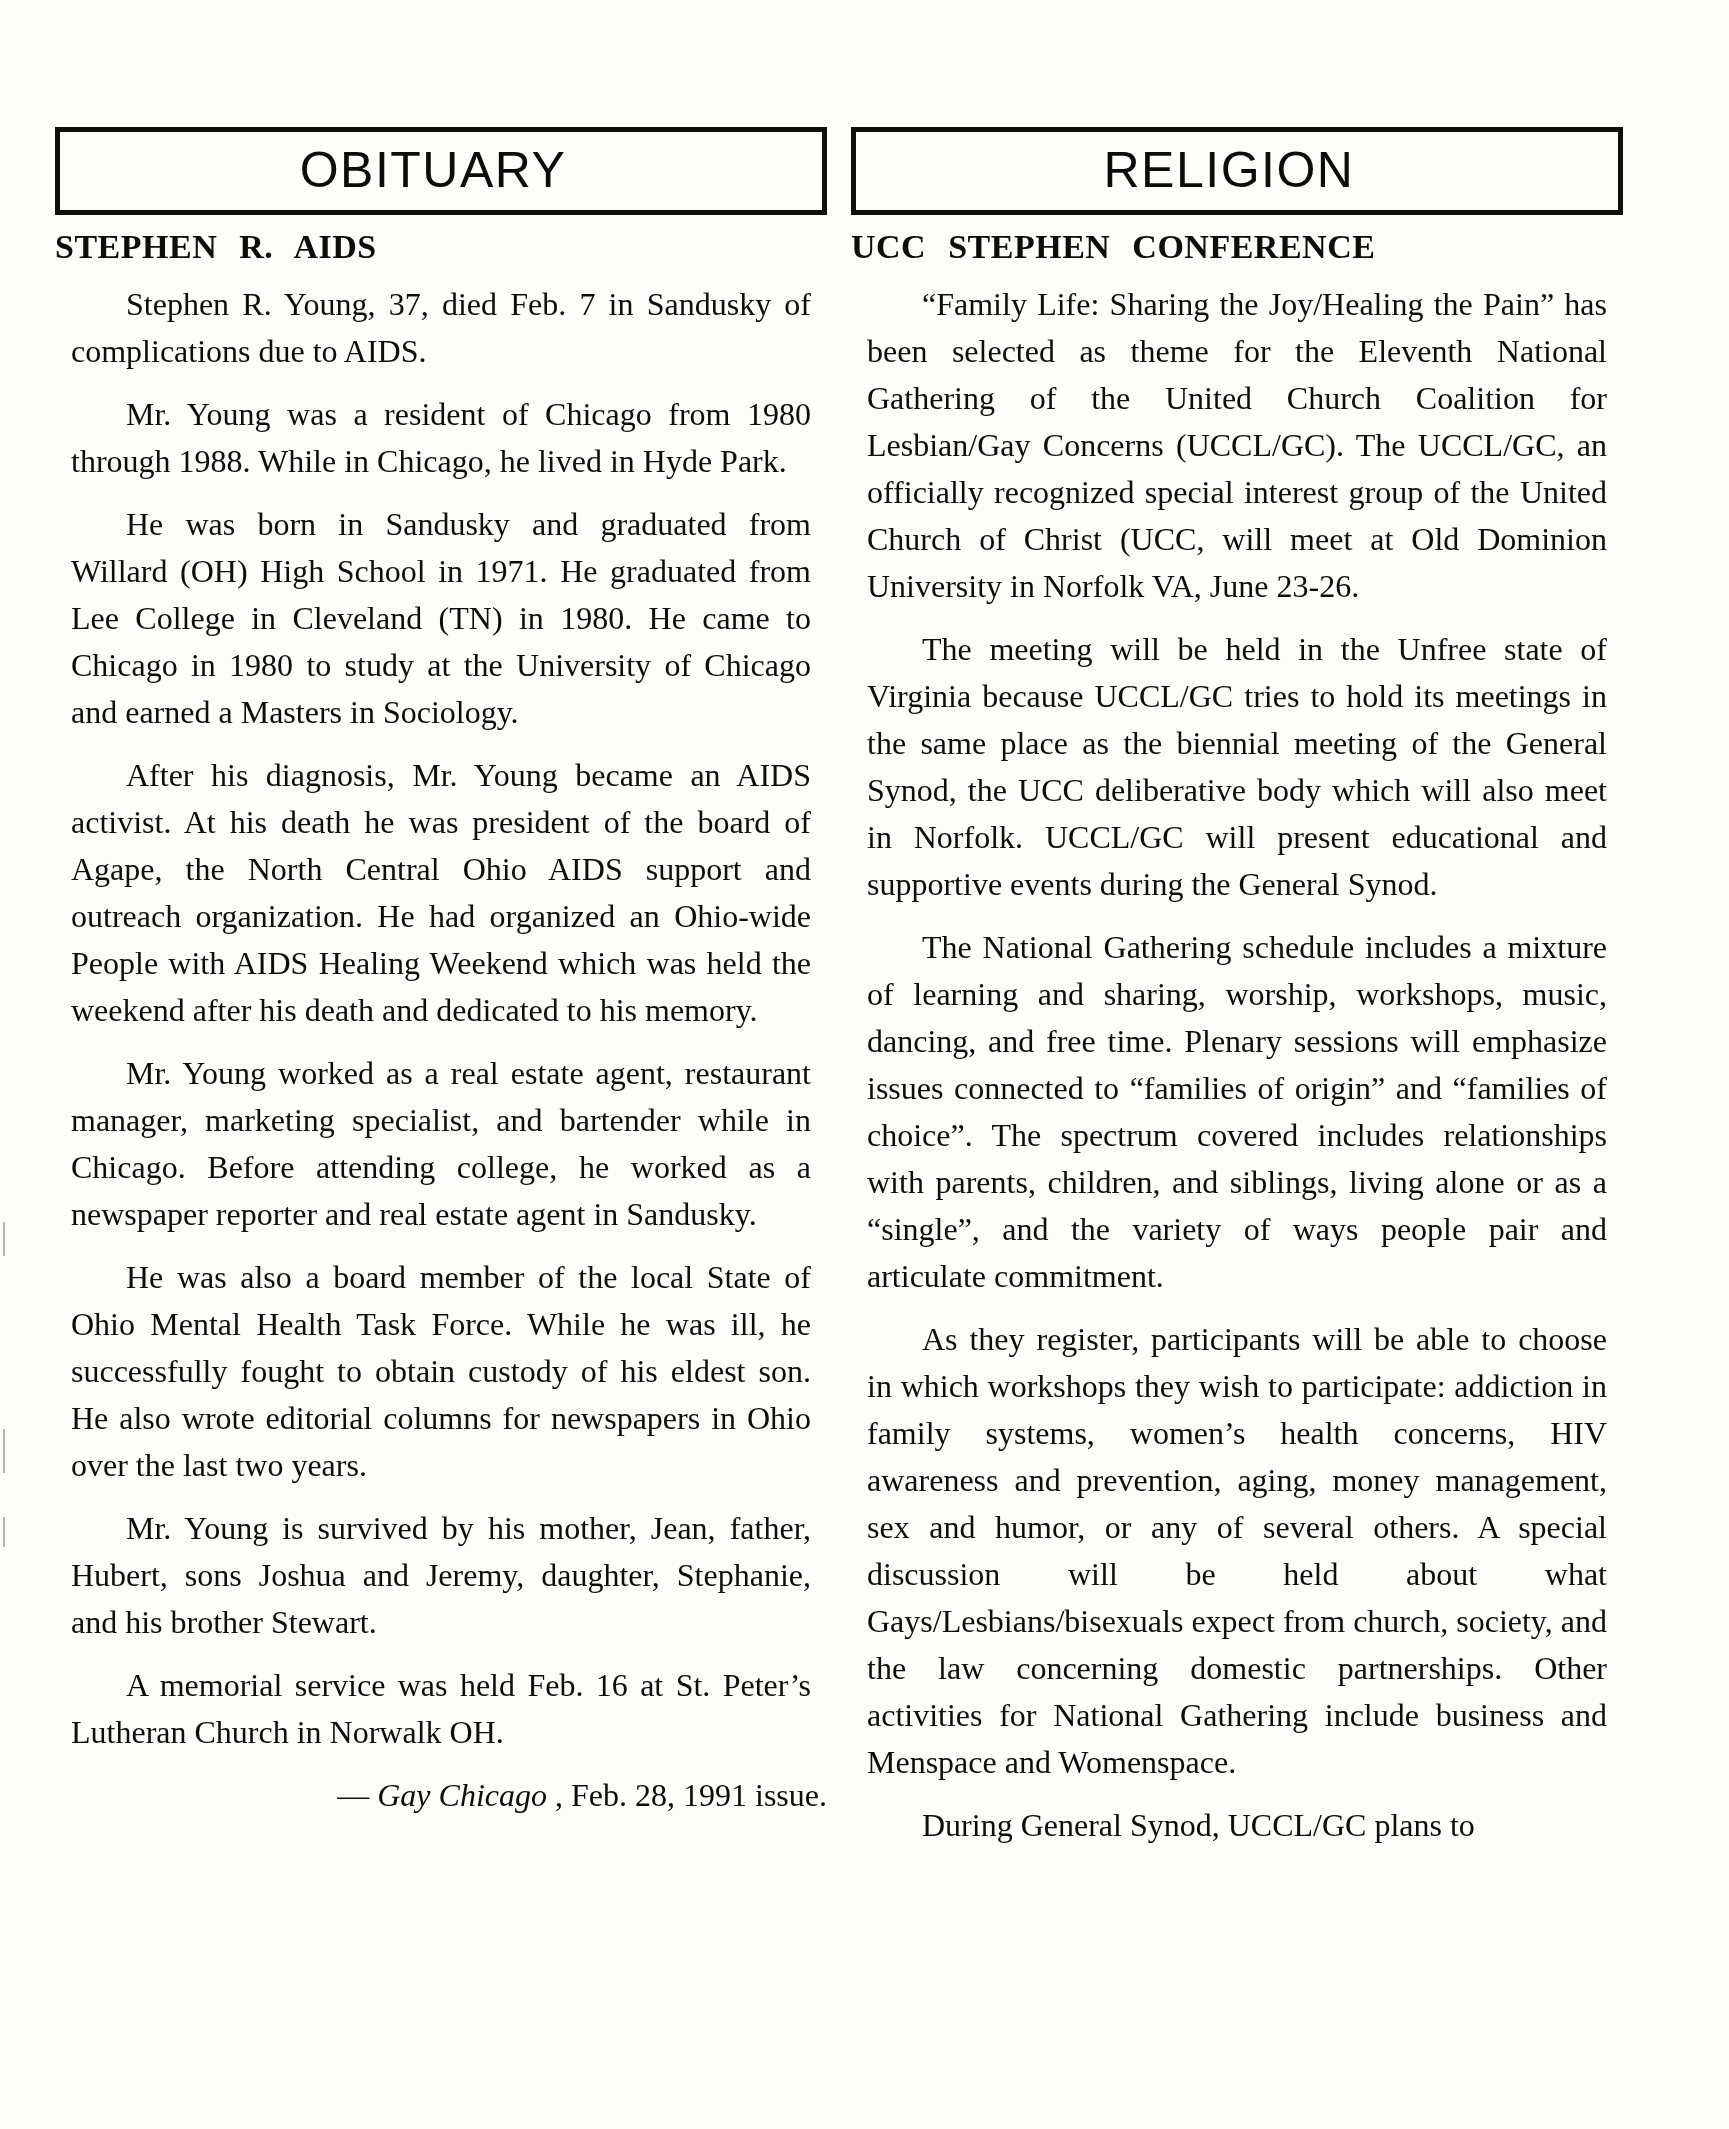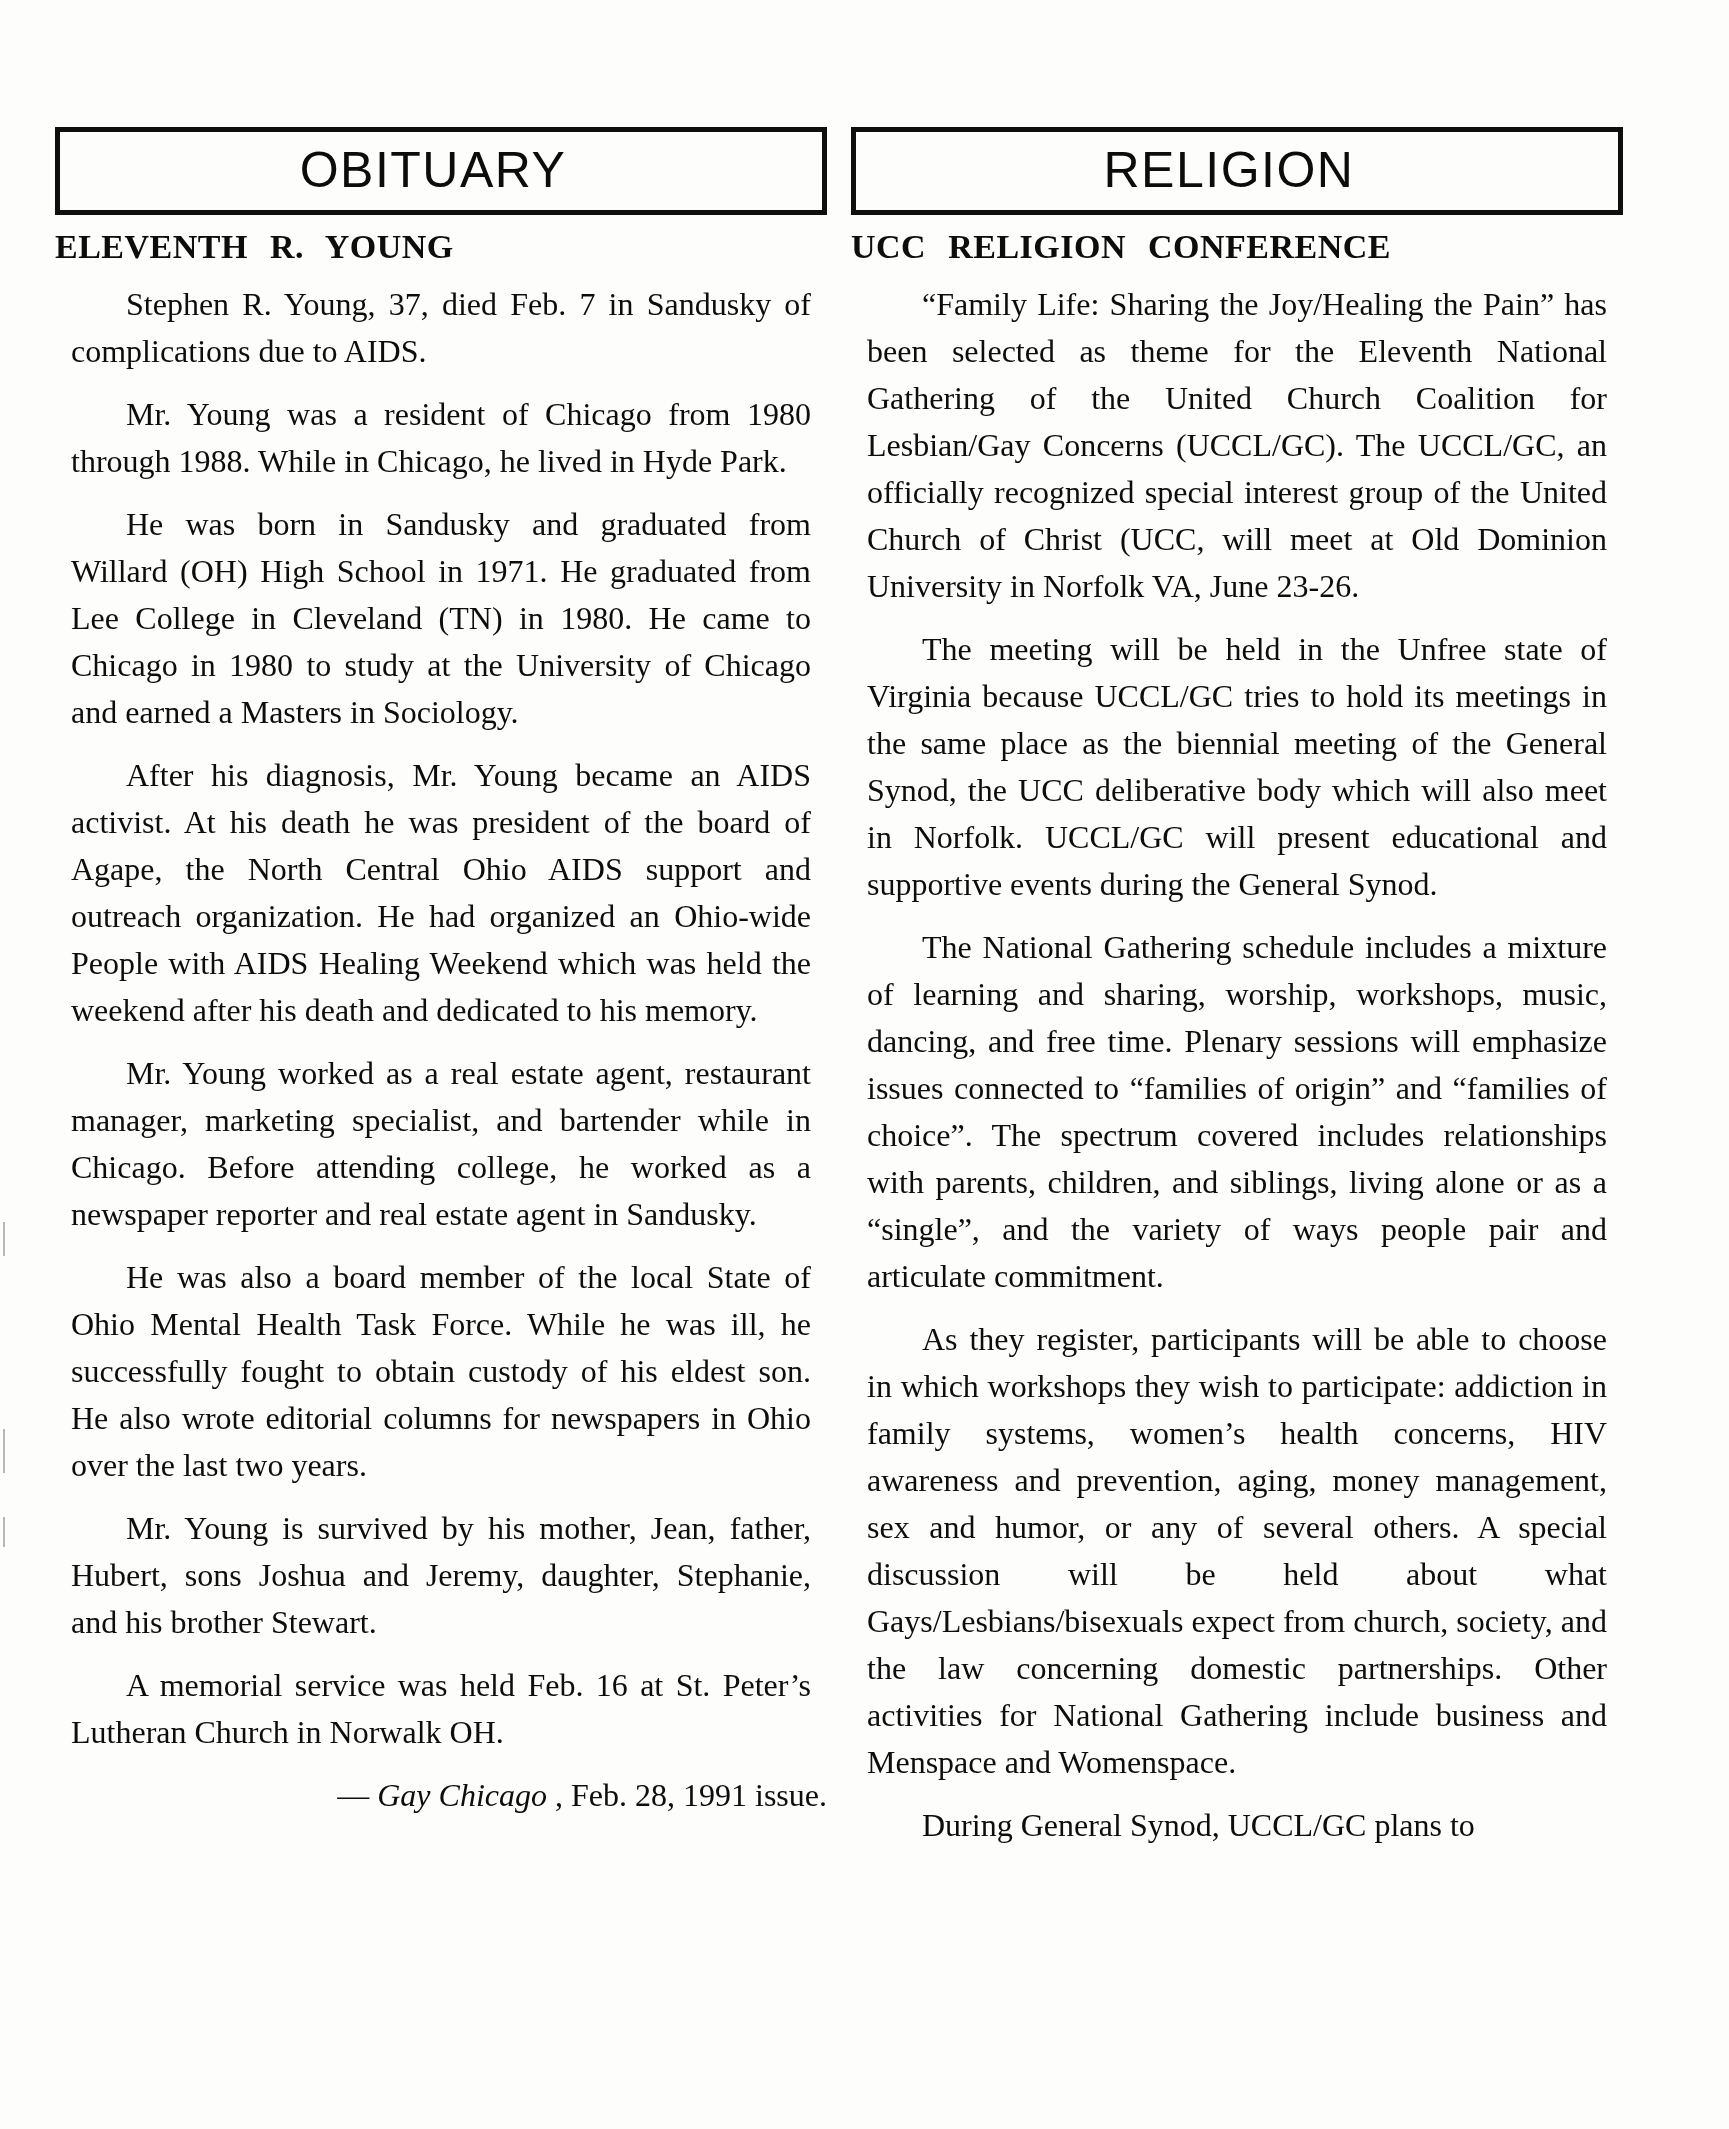--- a/index.html
+++ b/index.html
@@ -82,37 +82,37 @@
   <div class="scan-mark m1"></div>
   <div class="scan-mark m2"></div>
   <div class="scan-mark m3"></div>
 
   <div class="page">
 
     <section class="column">
       <div class="header-box">
         <span class="section-title">OBITUARY</span>
       </div>
-      <h2 class="article-heading">ELEVENTH R. YOUNG</h2>
+      <h2 class="article-heading">STEPHEN R. AIDS</h2>
       <p class="body-para">Stephen R. Young, 37, died Feb. 7 in Sandusky of complications due to AIDS.</p>
       <p class="body-para">Mr. Young was a resident of Chicago from 1980 through 1988. While in Chicago, he lived in Hyde Park.</p>
       <p class="body-para">He was born in Sandusky and graduated from Willard (OH) High School in 1971. He graduated from Lee College in Cleveland (TN) in 1980. He came to Chicago in 1980 to study at the University of Chicago and earned a Masters in Sociology.</p>
       <p class="body-para">After his diagnosis, Mr. Young became an AIDS activist. At his death he was president of the board of Agape, the North Central Ohio AIDS support and outreach organization. He had organized an Ohio-wide People with AIDS Healing Weekend which was held the weekend after his death and dedicated to his memory.</p>
       <p class="body-para">Mr. Young worked as a real estate agent, restaurant manager, marketing specialist, and bartender while in Chicago. Before attending college, he worked as a newspaper reporter and real estate agent in Sandusky.</p>
       <p class="body-para">He was also a board member of the local State of Ohio Mental Health Task Force. While he was ill, he successfully fought to obtain custody of his eldest son. He also wrote editorial columns for newspapers in Ohio over the last two years.</p>
       <p class="body-para">Mr. Young is survived by his mother, Jean, father, Hubert, sons Joshua and Jeremy, daughter, Stephanie, and his brother Stewart.</p>
       <p class="body-para">A memorial service was held Feb. 16 at St. Peter’s Lutheran Church in Norwalk OH.</p>
       <p class="attribution"><span>— </span><span class="italic">Gay Chicago</span><span> , Feb. 28, 1991 issue.</span></p>
     </section>
 
     <section class="column">
       <div class="header-box">
         <span class="section-title">RELIGION</span>
       </div>
-      <h2 class="article-heading">UCC RELIGION CONFERENCE</h2>
+      <h2 class="article-heading">UCC STEPHEN CONFERENCE</h2>
       <p class="body-para">“Family Life: Sharing the Joy/Healing the Pain” has been selected as theme for the Eleventh National Gathering of the United Church Coalition for Lesbian/Gay Concerns (UCCL/GC). The UCCL/GC, an officially recognized special interest group of the United Church of Christ (UCC, will meet at Old Dominion University in Norfolk VA, June 23-26.</p>
       <p class="body-para">The meeting will be held in the Unfree state of Virginia because UCCL/GC tries to hold its meetings in the same place as the biennial meeting of the General Synod, the UCC deliberative body which will also meet in Norfolk. UCCL/GC will present educational and supportive events during the General Synod.</p>
       <p class="body-para">The National Gathering schedule includes a mixture of learning and sharing, worship, workshops, music, dancing, and free time. Plenary sessions will emphasize issues connected to “families of origin” and “families of choice”. The spectrum covered includes relationships with parents, children, and siblings, living alone or as a “single”, and the variety of ways people pair and articulate commitment.</p>
       <p class="body-para">As they register, participants will be able to choose in which workshops they wish to participate: addiction in family systems, women’s health concerns, HIV awareness and prevention, aging, money management, sex and humor, or any of several others. A special discussion will be held about what Gays/Lesbians/bisexuals expect from church, society, and the law concerning domestic partnerships. Other activities for National Gathering include business and Menspace and Womenspace.</p>
       <p class="body-para">During General Synod, UCCL/GC plans to</p>
     </section>
 
   </div>
 </div>
 

